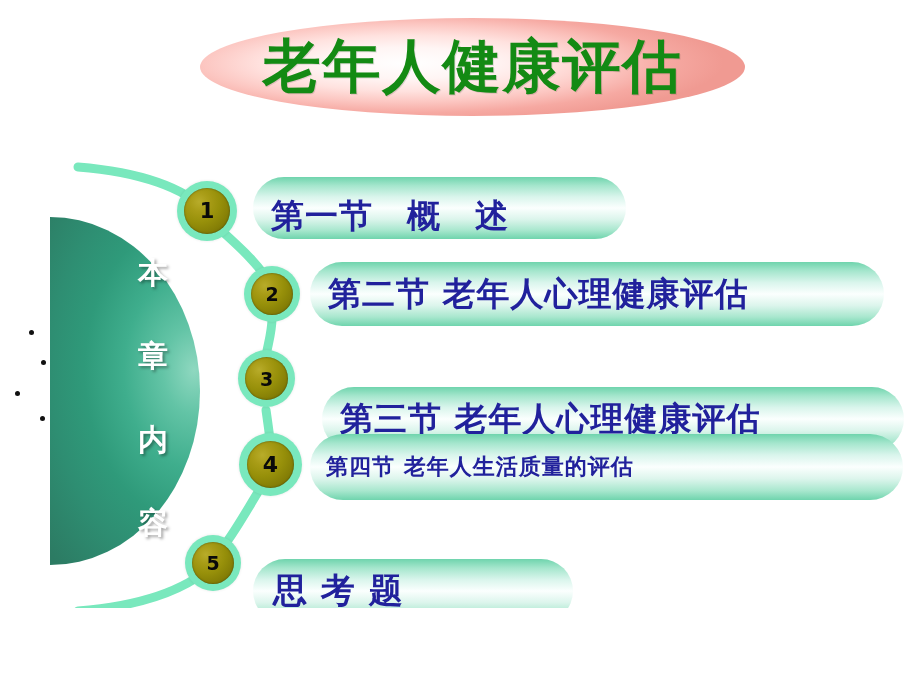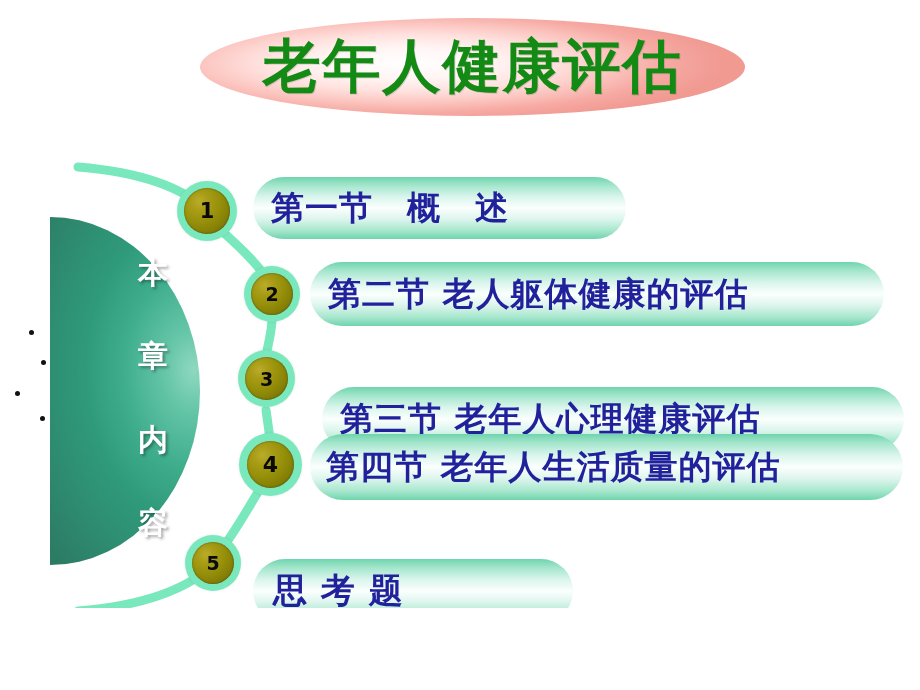--- a/index.html
+++ b/index.html
@@ -180,43 +180,43 @@
   </svg>
 
   <div id="half-dome"></div>
   <div id="dome-label">
     <span>本</span>
     <span>章</span>
     <span>内</span>
     <span>容</span>
   </div>
 
-  <div class="pill" style="left:253px; top:177px; width:355px; height:62px; padding-left:18px;">
+  <div class="pill" style="left:253px; top:177px; width:355px; height:62px; padding-left:18px;align-items:flex-end;">
     <span class="pill-text" style="font-size:33px;">第一节　概　述</span>
   </div>
   <div class="node" style="left:177px; top:181px; width:60px; height:60px;">
     <span class="ball" style="width:46px; height:46px; font-size:21px;">1</span>
   </div>
 
   <div class="pill" style="left:310px; top:262px; width:556px; height:64px; padding-left:18px;">
-    <span class="pill-text" style="font-size:33px;">第二节  老人躯体健康的评估</span>
+    <span class="pill-text" style="font-size:33px;">第二节  老年人心理健康评估</span>
   </div>
   <div class="node" style="left:244px; top:266px; width:56px; height:56px;">
     <span class="ball" style="width:42px; height:42px; font-size:19px;">2</span>
   </div>
 
   <div class="pill" style="left:322px; top:348px; width:564px; height:64px; padding-left:18px;margin-top:39px;">
     <span class="pill-text" style="font-size:33px;">第三节  老年人心理健康评估</span>
   </div>
   <div class="node" style="left:238px; top:350px; width:57px; height:57px;">
     <span class="ball" style="width:43px; height:43px; font-size:19px;">3</span>
   </div>
 
   <div class="pill" style="left:310px; top:434px; width:577px; height:66px; padding-left:16px;">
-    <span class="pill-text" style="font-size:33px;">第四节  老年人生活质量的评估</span>
+    <span class="pill-text" style="font-size:22px;">第四节  老年人生活质量的评估</span>
   </div>
   <div class="node" style="left:239px; top:433px; width:63px; height:63px;">
     <span class="ball" style="width:47px; height:47px; font-size:22px;">4</span>
   </div>
 
   <div class="pill" style="left:253px; top:531px; width:300px; height:64px; padding-left:20px;margin-top:28px;">
     <span class="pill-text" style="font-size:34px;">思  考  题</span>
   </div>
   <div class="node" style="left:185px; top:535px; width:56px; height:56px;">
     <span class="ball" style="width:42px; height:42px; font-size:19px;">5</span>

